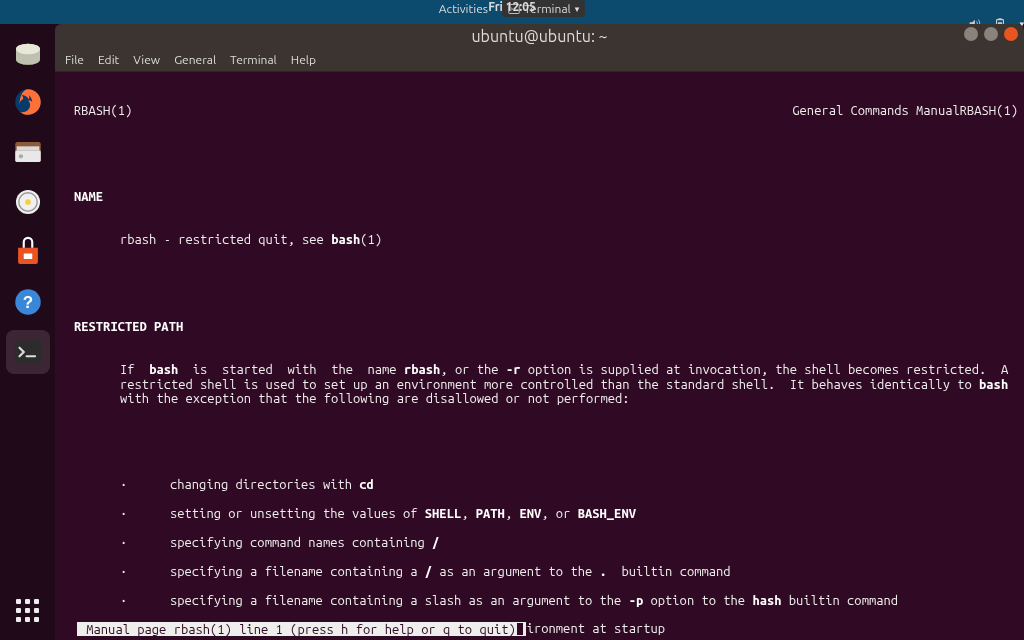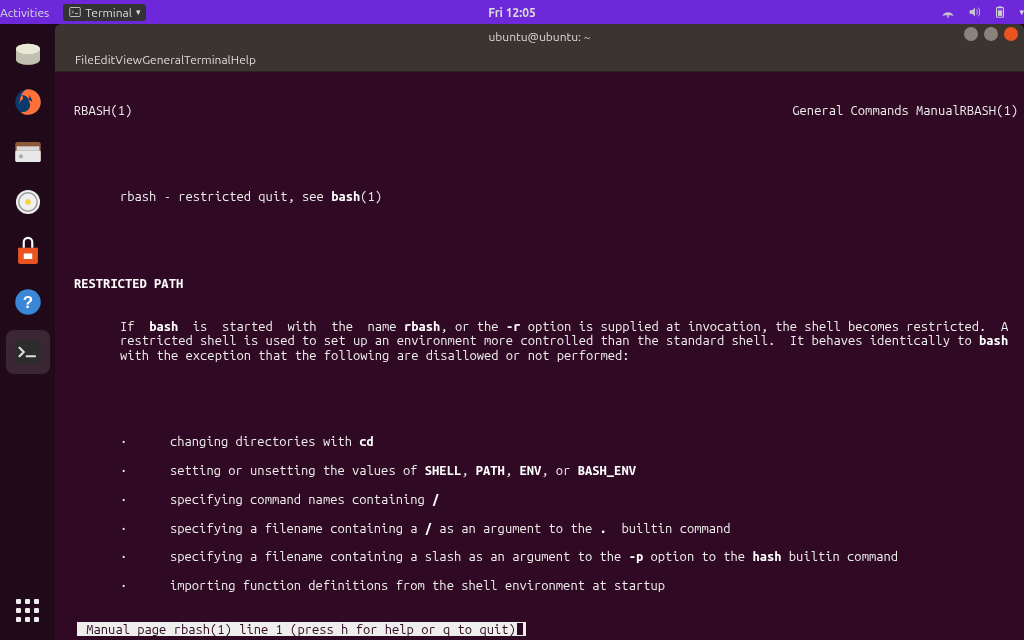--- a/index.html
+++ b/index.html
@@ -5,27 +5,28 @@
 * { margin: 0; padding: 0; box-sizing: border-box; }
 body {
   width: 1024px; height: 640px;
   font-family: "Ubuntu", "DejaVu Sans", sans-serif;
   background: #2c001e;
   overflow: hidden;
   position: relative;
 }
 .topbar {
   height: 24px;
-  background: #6d28d9;
+  background: #0c4a6e;
   color: #dcdcdc;
   display: flex;
   align-items: center;
   font-size: 12px;
   padding: 0 0;
   position: relative;
+  flex-direction: column;
 }
 .topbar .left { display: flex; align-items: center; gap: 14px; }
 .topbar .center {
   position: absolute; left: 50%; transform: translateX(-50%);
   font-weight: 700;
 }
 .topbar .right {
   margin-left: auto;
   display: flex; align-items: center; gap: 12px;
 }
@@ -63,21 +64,21 @@
 .window {
   position: absolute;
   left: 55px; top: 24px; right: 0; bottom: 0;
   display: flex; flex-direction: column;
 }
 .titlebar {
   height: 24px;
   background: #3b3430;
   color: #ddd;
   display: flex; align-items: center; justify-content: center;
-  font-size: 12px;
+  font-size: 16px;
   position: relative;
   border-top-left-radius: 6px;
   border-top-right-radius: 6px;
 }
 .win-controls {
   position: absolute; right: 6px; top: 3px;
   display: flex; gap: 6px;
 }
 .win-btn {
   width: 14px; height: 14px; border-radius: 50%;
@@ -85,22 +86,22 @@
 .win-btn.min { background: #8a837c; }
 .win-btn.max { background: #8a837c; }
 .win-btn.close { background: #e95420; }
 
 .menubar {
   height: 24px;
   background: #3b3430;
   color: #ddd;
   display: flex; align-items: center;
   font-size: 12px;
-  padding: 0 20px;
-  gap: 0;
+  padding: 0 10px;
+  gap: 14px;
   border-bottom: 1px solid #2b2522;
 }
 .menubar span { cursor: default; }
 
 .term {
   flex: 1;
   background: #300a24;
   color: #eeeeec;
   font-family: "Ubuntu Mono","DejaVu Sans Mono", monospace;
   font-size: 13px;
@@ -260,20 +261,21 @@
     <span>Terminal</span>
     <span>Help</span>
   </div>
   <div class="term">
     <div class="header-row">
       <span>RBASH(1)</span>
       <span class="hc">General Commands Manual</span>
       <span class="hr">RBASH(1)</span>
     </div>
     <div>&nbsp;</div>
+    <div class="section">NAME</div>
     <div class="para"><span>rbash - restricted quit, see </span><span class="b">bash</span><span>(1)</span></div>
     <div>&nbsp;</div>
     <div class="section">RESTRICTED PATH</div>
     <div class="para"><span>If  </span><span class="b">bash</span><span>  is  started  with  the  name </span><span class="b">rbash</span><span>, or the </span><span class="b">-r</span><span> option is supplied at invocation, the shell becomes restricted.  A restricted shell is used to set up an environment more controlled than the standard shell.  It behaves identically to </span><span class="b">bash</span><span> with the exception that the following are disallowed or not performed:</span></div>
     <div>&nbsp;</div>
     <div id="bullets"><div class="bullet-line"><span class="ind"></span><span class="bul">·</span><span class="txt"><span>changing directories with </span><span class="b">cd</span><span></span></span></div><div>&nbsp;</div><div class="bullet-line"><span class="ind"></span><span class="bul">·</span><span class="txt"><span>setting or unsetting the values of </span><span class="b">SHELL</span><span>, </span><span class="b">PATH</span><span>, </span><span class="b">ENV</span><span>, or </span><span class="b">BASH_ENV</span></span></div><div>&nbsp;</div><div class="bullet-line"><span class="ind"></span><span class="bul">·</span><span class="txt"><span>specifying command names containing </span><span class="b">/</span><span></span></span></div><div>&nbsp;</div><div class="bullet-line"><span class="ind"></span><span class="bul">·</span><span class="txt"><span>specifying a filename containing a </span><span class="b">/</span><span> as an argument to the </span><span class="b">.</span><span>  builtin command</span></span></div><div>&nbsp;</div><div class="bullet-line"><span class="ind"></span><span class="bul">·</span><span class="txt"><span>specifying a filename containing a slash as an argument to the </span><span class="b">-p</span><span> option to the </span><span class="b">hash</span><span> builtin command</span></span></div><div>&nbsp;</div><div class="bullet-line"><span class="ind"></span><span class="bul">·</span><span class="txt"><span>importing function definitions from the shell environment at startup</span><span></span></span></div><div>&nbsp;</div></div>
     
 
     <div class="statusline"><span> Manual page rbash(1) line 1 (press h for help or q to quit)</span><span class="cursor"></span></div>
   </div>

